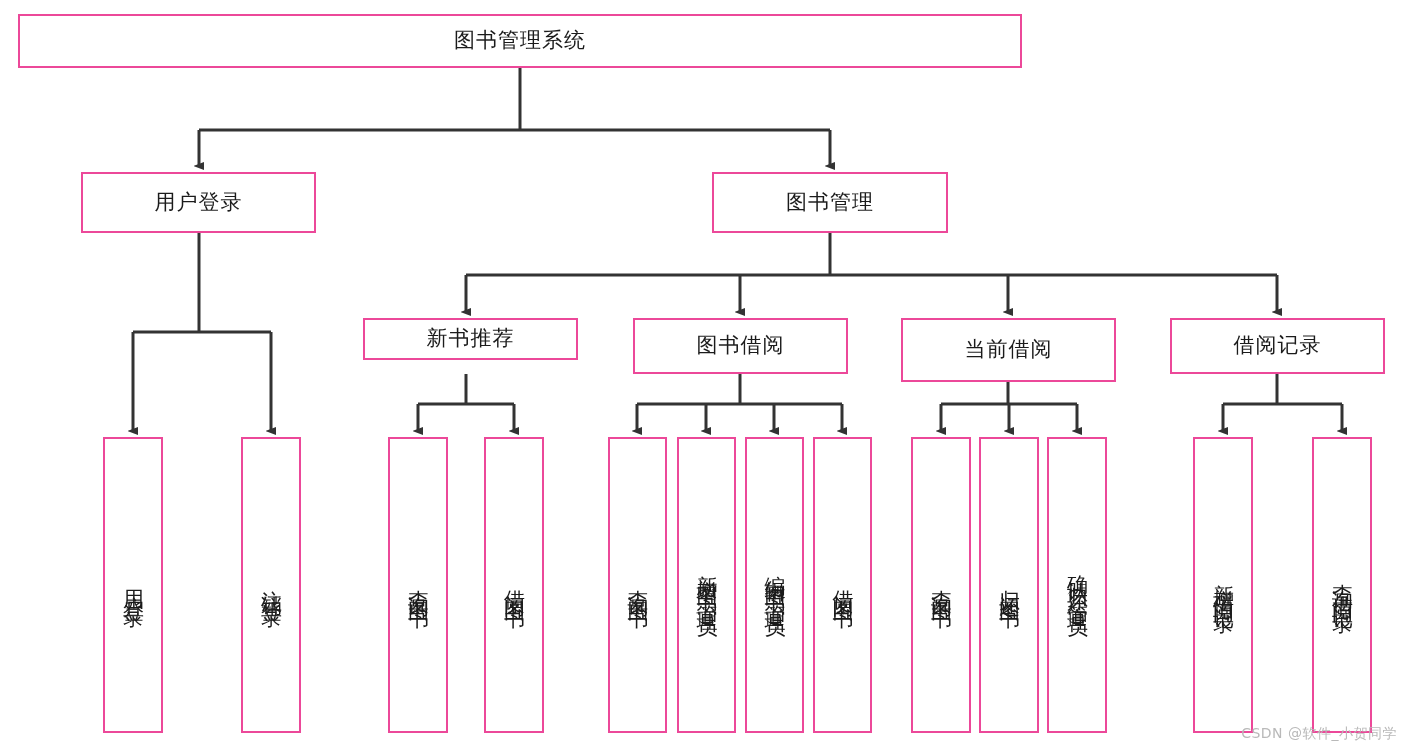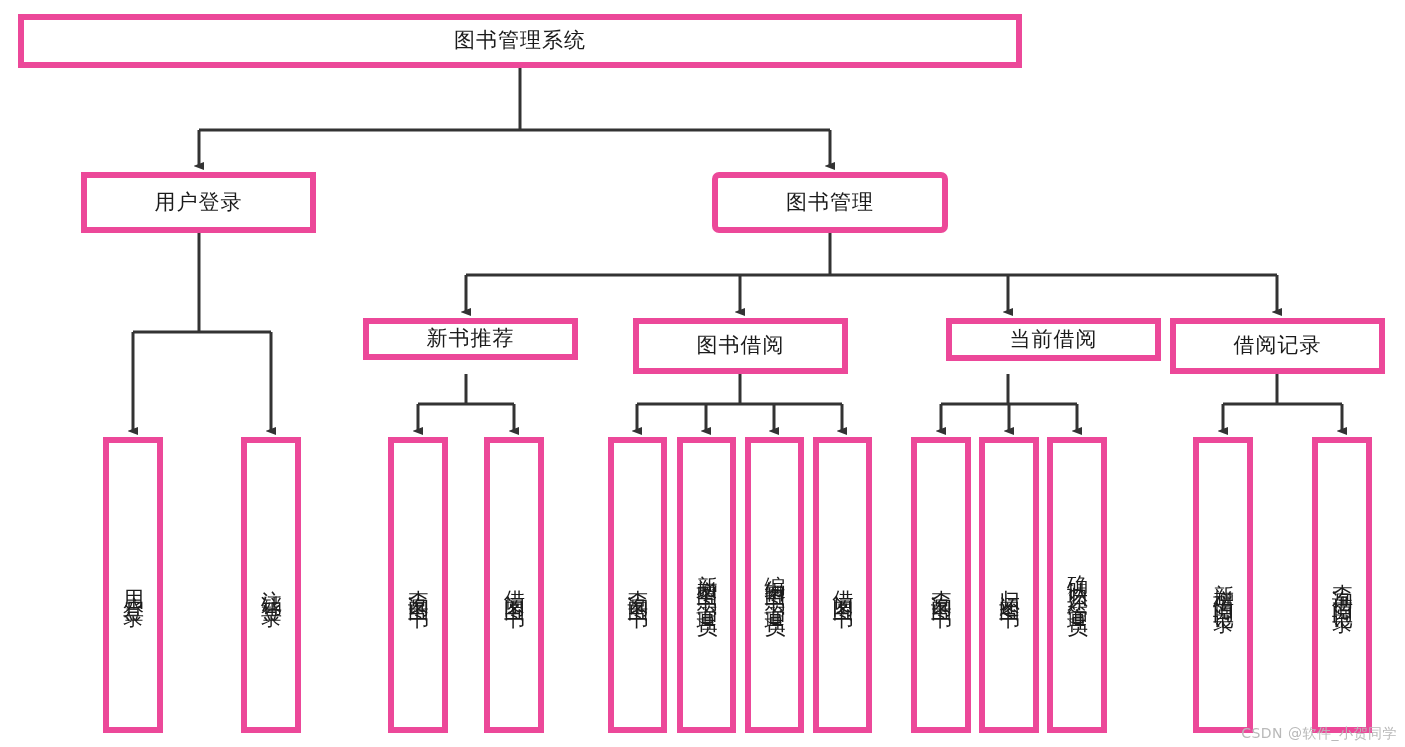--- a/index.html
+++ b/index.html
@@ -22,21 +22,21 @@
     left: 0;
     top: 0;
     width: 1405px;
     height: 747px;
     pointer-events: none;
   }
   .node {
     position: absolute;
     box-sizing: border-box;
     background: #ffffff;
-    border: 6px solid #ec4899;
+    border: 2px solid #ec4899;
     display: flex;
     align-items: center;
     justify-content: center;
     color: #1b1b1b;
   }
   .node.horiz {
     font-size: 21px;
     letter-spacing: 1px;
     line-height: 1.2;
   }
@@ -128,31 +128,31 @@
     </g>
   </svg>
 
   <div class="node horiz root" style="left:18px; top:14px; width:1004px; height:54px;">
     <span>图书管理系统</span>
   </div>
 
   <div class="node horiz" style="left:81px; top:172px; width:235px; height:61px;">
     <span>用户登录</span>
   </div>
-  <div class="node horiz" style="left:712px; top:172px; width:236px; height:61px;border-radius:7px;">
+  <div class="node horiz" style="left:712px; top:172px; width:236px; height:61px;">
     <span>图书管理</span>
   </div>
 
   <div class="node horiz" style="left:363px; top:318px; width:215px; height:42px;">
     <span>新书推荐</span>
   </div>
   <div class="node horiz" style="left:633px; top:318px; width:215px; height:56px;text-align:center;">
     <span>图书借阅</span>
   </div>
-  <div class="node horiz" style="left:946px; top:318px; width:215px; height:43px;">
+  <div class="node horiz" style="left:901px; top:318px; width:215px; height:64px;">
     <span>当前借阅</span>
   </div>
   <div class="node horiz" style="left:1170px; top:318px; width:215px; height:56px;">
     <span>借阅记录</span>
   </div>
 
   <div class="node vert" style="left:103px; top:437px; width:60px; height:296px;">
     <span class="vtext">用户登录</span>
   </div>
   <div class="node vert" style="left:241px; top:437px; width:60px; height:296px;">

